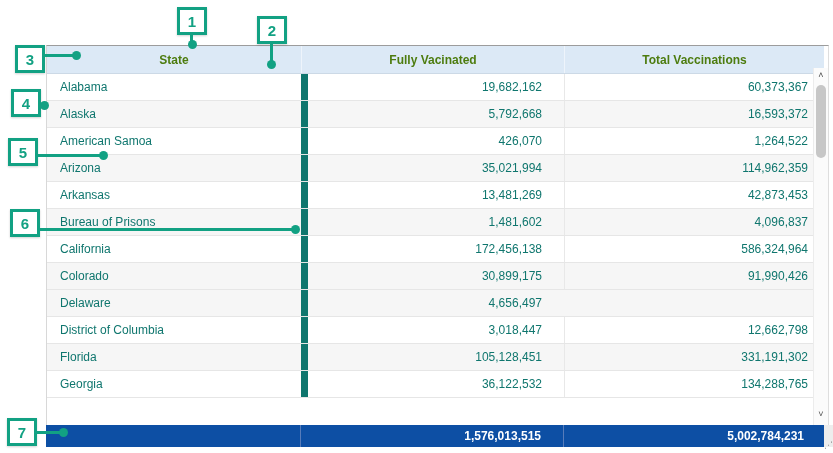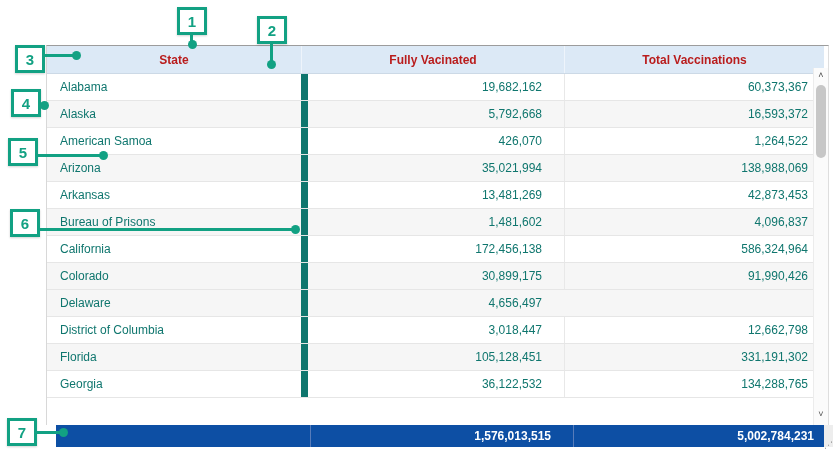--- a/index.html
+++ b/index.html
@@ -12,21 +12,21 @@
     position:absolute;left:46px;top:45px;width:783px;height:380px;
     border-top:1px solid #9c9c9c;border-left:1px solid #d8d8d8;border-right:1px solid #dedede;
     box-sizing:border-box;background:#fff;
   }
   .thead{
     display:flex;height:28px;width:calc(100% - 4px);
     background:#dce9f6;border-bottom:1px solid #ccd9e6;box-sizing:border-box;
   }
   .thead .hcell{
     display:flex;align-items:center;justify-content:center;
-    font-size:12px;font-weight:600;color:#b91c1c;box-sizing:border-box;
+    font-size:12px;font-weight:600;color:#4d7c0f;box-sizing:border-box;
   }
   .hcell.c2,.hcell.c3{border-left:1px solid #eef4fb;}
   .c1{width:254px;}
   .c2{width:263px;}
   .c3{flex:1;}
   .tbody{position:relative;}
   .row{
     display:flex;height:27px;box-sizing:border-box;border-bottom:1px solid #e6e6e6;
     background:#ffffff;
   }
@@ -48,21 +48,21 @@
     font-size:9px;line-height:12px;color:#4d4d4d;cursor:default;
   }
   .sb-arrow.up{top:1px;}
   .sb-arrow.down{bottom:5px;}
   .sb-thumb{
     position:absolute;left:2px;top:17px;width:10px;height:73px;
     background:#c7c7c7;border-radius:5px;
   }
   
   .tfoot{
-    position:absolute;left:56px;top:425px;width:778px;height:22px;
+    position:absolute;left:46px;top:425px;width:778px;height:22px;
     background:#0d4fa4;display:flex;box-sizing:border-box;
   }
   .tfoot .cell{color:#ffffff;font-weight:700;font-size:12px;height:22px;}
   .tfoot .cell.c2{border-left:1px solid #577cba;}
   .tfoot .cell.c3{border-left:1px solid #577cba;width:261px;flex:none;}
   .scroll-corner{
     position:absolute;left:824px;top:425px;width:9px;height:22px;background:#ededed;
   }
   .corner-grip{
     position:absolute;left:824px;top:440px;font-size:9px;color:#8a8a8a;line-height:10px;
@@ -108,21 +108,21 @@
           <div class="cell c3 num">16,593,372</div>
         </div>
         <div class="row">
           <div class="cell c1">American Samoa</div>
           <div class="cell c2 num">426,070</div>
           <div class="cell c3 num">1,264,522</div>
         </div>
         <div class="row alt">
           <div class="cell c1">Arizona</div>
           <div class="cell c2 num">35,021,994</div>
-          <div class="cell c3 num">138,988,069</div>
+          <div class="cell c3 num">114,962,359</div>
         </div>
         <div class="row">
           <div class="cell c1">Arkansas</div>
           <div class="cell c2 num">13,481,269</div>
           <div class="cell c3 num">42,873,453</div>
         </div>
         <div class="row alt">
           <div class="cell c1">Bureau of Prisons</div>
           <div class="cell c2 num">1,481,602</div>
           <div class="cell c3 num">4,096,837</div>

